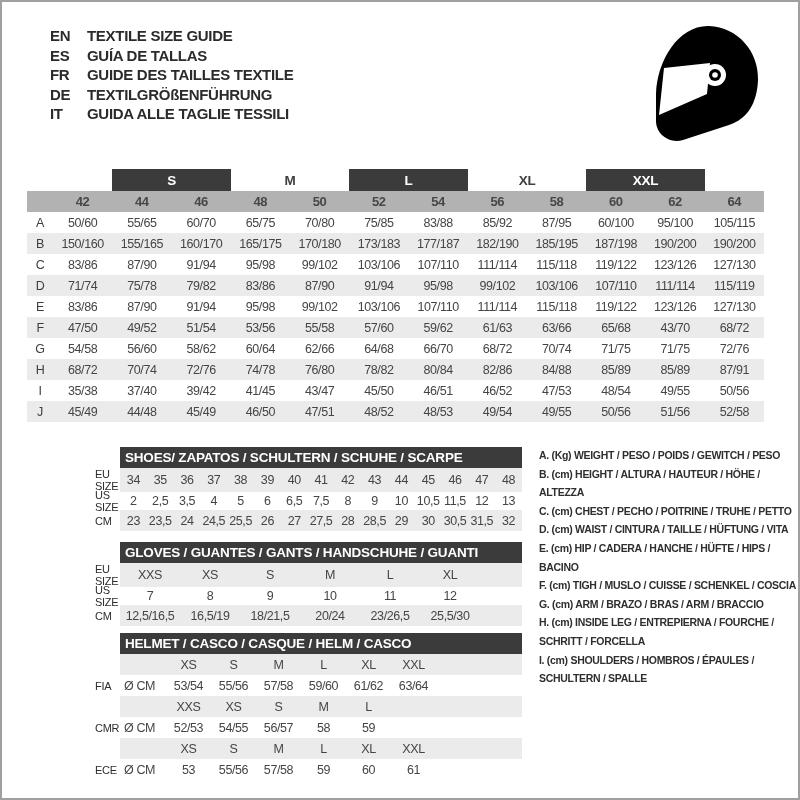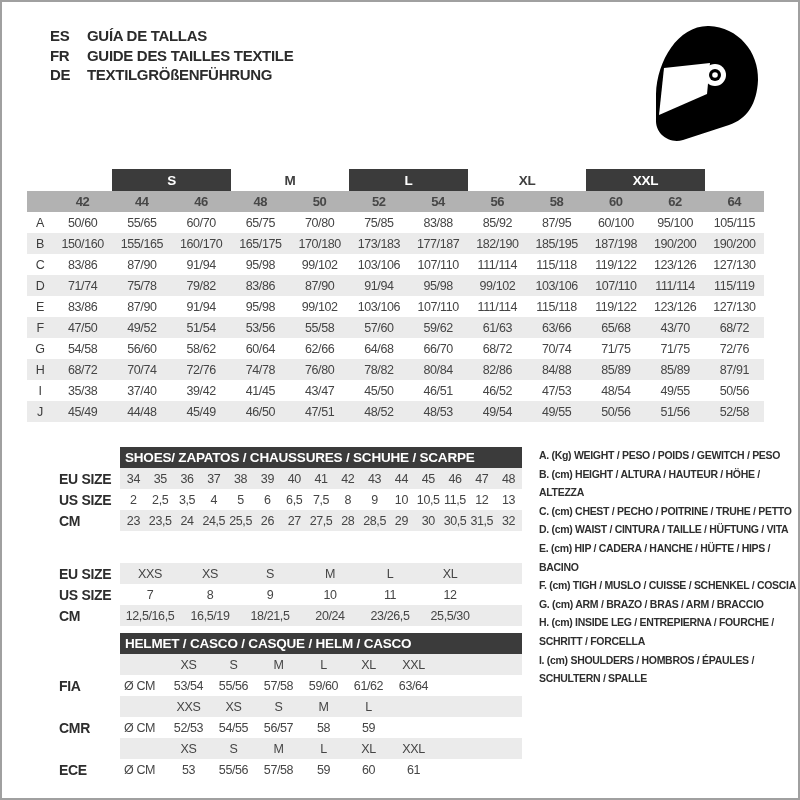--- a/index.html
+++ b/index.html
@@ -38,49 +38,57 @@
 
   
   .acc { position:absolute; left:55px; width:465px; }
   #shoes  { top:445px; }
   #gloves { top:540px; }
   #helmet { top:631px; }
   .acc-row { display:grid; height:21px; align-items:stretch; }
   .shoes-row  { grid-template-columns:63px repeat(15, 1fr); }
   .gloves-row { grid-template-columns:63px repeat(6, 60px) 1fr; }
   .helmet-row { grid-template-columns:63px 46px repeat(6, 45px) 1fr; }
-  .acc-label { display:flex; align-items:center; font-weight:700; font-size:14px; color:#2d2d2d; letter-spacing:-0.3px; padding-left:2px; }
+  .acc-label { display:flex; align-items:center; font-weight:400; font-size:11px; color:#2d2d2d; letter-spacing:-0.3px; padding-left:2px;margin-left:36px; }
   .acc-cell { display:flex; align-items:center; justify-content:center; font-size:12.5px; color:#454545; letter-spacing:-0.4px; }
   .acc-cell.g { background:#ebebeb; }
   .title-bar {
     grid-column:2 / -1; background:#3b3b3b; color:#ffffff;
     display:flex; align-items:center; padding-left:5px;
     font-weight:700; font-size:13.5px; letter-spacing:-0.2px;
   }
   .ocm { justify-content:flex-start; padding-left:4px; }
 
   
   #legend { position:absolute; left:537px; top:444px; width:262px; }
   .legend-item { font-weight:700; font-size:10.5px; line-height:18.6px; color:#2e2e2e; letter-spacing:-0.3px; }
 </style>
 </head>
 <body>
 
 <div id="langs">
     <div class="lang-row">
+      <div class="lang-code">EN</div>
+      <div class="lang-title">TEXTILE SIZE GUIDE</div>
+    </div>
+    <div class="lang-row">
       <div class="lang-code">ES</div>
       <div class="lang-title">GUÍA DE TALLAS</div>
     </div>
     <div class="lang-row">
       <div class="lang-code">FR</div>
       <div class="lang-title">GUIDE DES TAILLES TEXTILE</div>
     </div>
     <div class="lang-row">
       <div class="lang-code">DE</div>
       <div class="lang-title">TEXTILGRÖßENFÜHRUNG</div>
+    </div>
+    <div class="lang-row">
+      <div class="lang-code">IT</div>
+      <div class="lang-title">GUIDA ALLE TAGLIE TESSILI</div>
     </div>
   </div>
 
 <div id="helmet-logo">
   <svg viewBox="0 0 118 122" width="118" height="122" aria-hidden="true">
     <path d="M62 4 C91 5 112 30 111 58 C110 82 100 97 82 103 L36 118 C22 122 8 112 9 97 L9 72 C10 38 32 3 62 4 Z" fill="#000000"></path>
     <polygon points="17,46 63,41 60,72 12,93" fill="#ffffff"></polygon>
     <circle cx="68" cy="53" r="11" fill="#ffffff"></circle>
     <circle cx="68" cy="53" r="6" fill="#000000"></circle>
     <circle cx="68" cy="53" r="2.8" fill="#ffffff"></circle>
@@ -259,21 +267,21 @@
       <div class="val">49/55</div>
       <div class="val">50/56</div>
       <div class="val">51/56</div>
       <div class="val">52/58</div>
     </div>
   </div>
 
 <section class="acc" id="shoes">
   <div class="acc-row shoes-row">
     <div class="acc-label"></div>
-    <div class="title-bar">SHOES/ ZAPATOS / CHAUSSURES / SCHUHE / SCARPE</div>
+    <div class="title-bar">SHOES/ ZAPATOS / SCHULTERN / SCHUHE / SCARPE</div>
   </div>
   <div id="shoes-rows">
       <div class="acc-row shoes-row">
         <div class="acc-label">EU SIZE</div>
         <div class="acc-cell g">34</div>
         <div class="acc-cell g">35</div>
         <div class="acc-cell g">36</div>
         <div class="acc-cell g">37</div>
         <div class="acc-cell g">38</div>
         <div class="acc-cell g">39</div>
@@ -322,20 +330,21 @@
         <div class="acc-cell g">30,5</div>
         <div class="acc-cell g">31,5</div>
         <div class="acc-cell g">32</div>
       </div>
     </div>
 </section>
 
 <section class="acc" id="gloves">
   <div class="acc-row gloves-row">
     <div class="acc-label"></div>
+    <div class="title-bar">GLOVES / GUANTES / GANTS / HANDSCHUHE / GUANTI</div>
   </div>
   <div id="gloves-rows">
       <div class="acc-row gloves-row">
         <div class="acc-label">EU SIZE</div>
         <div class="acc-cell g">XXS</div>
         <div class="acc-cell g">XS</div>
         <div class="acc-cell g">S</div>
         <div class="acc-cell g">M</div>
         <div class="acc-cell g">L</div>
         <div class="acc-cell g">XL</div>

